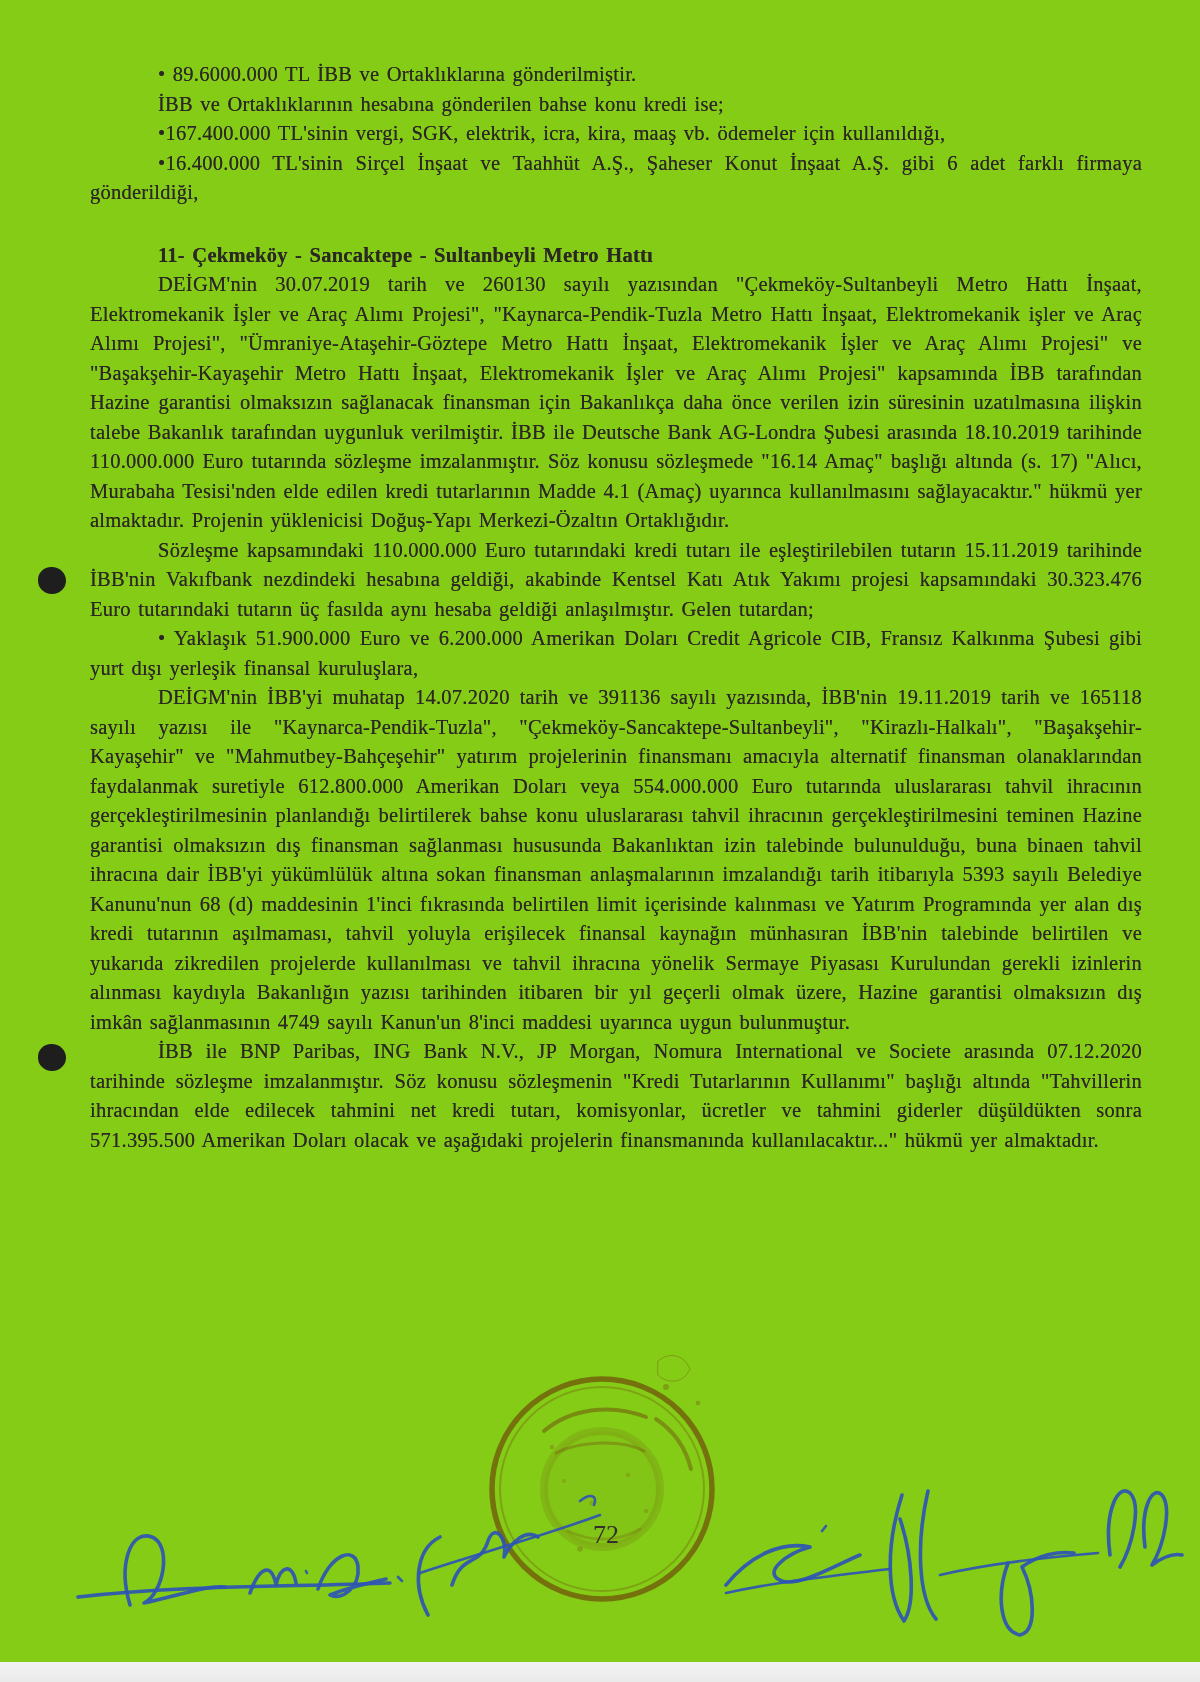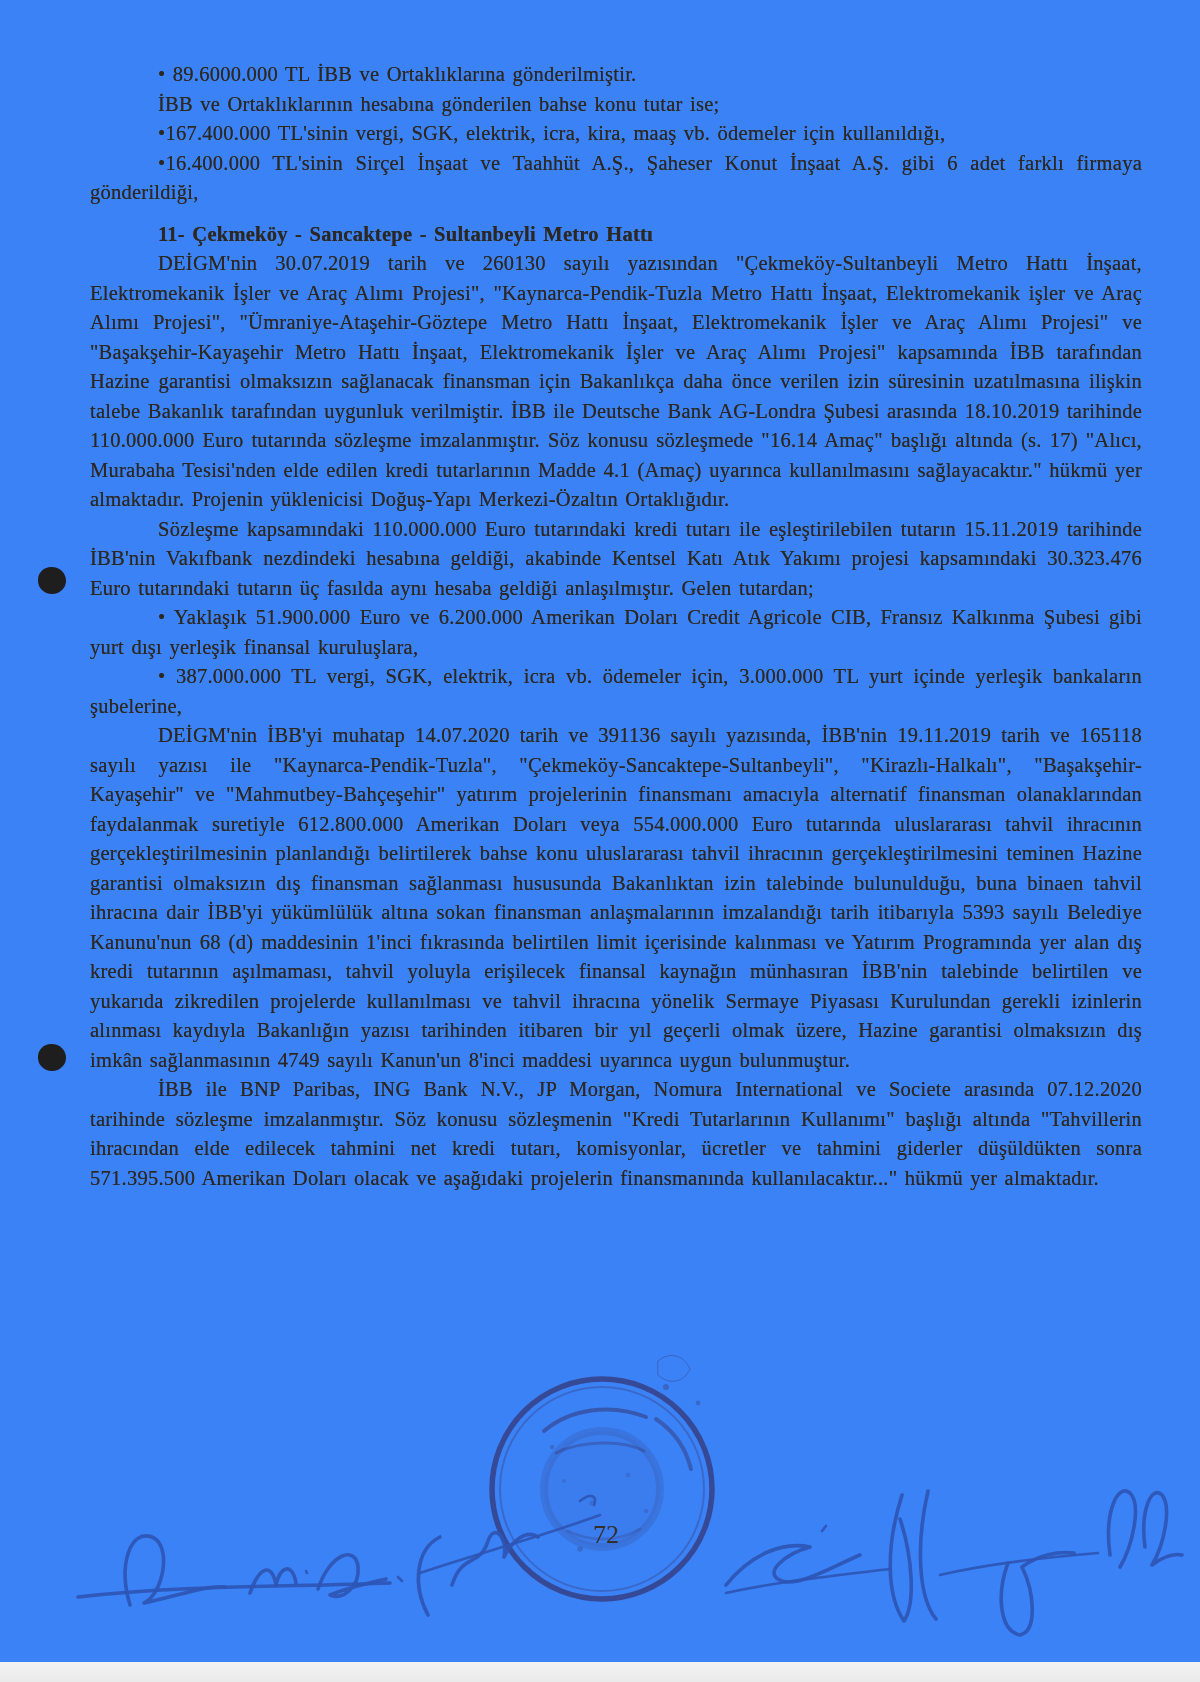--- a/index.html
+++ b/index.html
@@ -6,36 +6,36 @@
     --ink:#2b2723;
     --signature-blue:#2e55b4;
     --stamp-red:#d0495f;
     --punch-hole:#1e1e1e;
     --scan-band:#f3f3f3;
   }
   html,body{margin:0;padding:0;background:#ffffff;}
   .page{
     position:relative;
     width:1200px;height:1682px;
-    background:#3b82f6;
+    background:#84cc16;
     overflow:hidden;
     font-family:"Liberation Serif","DejaVu Serif",serif;
   }
   .content{
     position:absolute;left:90px;top:60px;width:1052px;
     color:var(--ink);
     font-size:20.5px;line-height:29.5px;
     text-align:justify;
     letter-spacing:0.25px;word-spacing:2px;
     text-shadow:0 0 0.6px rgba(52,46,40,0.8);
     z-index:1;
   }
   .content p{margin:0;text-indent:68px;}
   .content p.heading{font-weight:bold;}
-  .content p.gap{margin-top:12px;}
+  .content p.gap{margin-top:33px;}
   .punch-hole{
     position:absolute;left:38px;width:28px;height:27px;
     background:var(--punch-hole);border-radius:48% 52% 50% 50%;
     z-index:2;
   }
   .hole-1{top:567px;}
   .hole-2{top:1044px;}
   .stamp-svg{
     position:absolute;left:460px;top:1325px;width:290px;height:290px;
     z-index:3;mix-blend-mode:multiply;pointer-events:none;
@@ -66,29 +66,28 @@
     z-index:6;
   }
 </style>
 </head>
 <body>
 
 <div class="page">
 
   <div class="content">
     <p>• 89.6000.000 TL İBB ve Ortaklıklarına gönderilmiştir.</p>
-    <p>İBB ve Ortaklıklarının hesabına gönderilen bahse konu tutar ise;</p>
+    <p>İBB ve Ortaklıklarının hesabına gönderilen bahse konu kredi ise;</p>
     <p>•167.400.000 TL'sinin vergi, SGK, elektrik, icra, kira, maaş vb. ödemeler için kullanıldığı,</p>
     <p>•16.400.000 TL'sinin Sirçel İnşaat ve Taahhüt A.Ş., Şaheser Konut İnşaat A.Ş. gibi 6 adet farklı firmaya gönderildiği,</p>
 
     <p class="heading gap">11- Çekmeköy - Sancaktepe - Sultanbeyli Metro Hattı</p>
     <p>DEİGM'nin 30.07.2019 tarih ve 260130 sayılı yazısından "Çekmeköy-Sultanbeyli Metro Hattı İnşaat, Elektromekanik İşler ve Araç Alımı Projesi", "Kaynarca-Pendik-Tuzla Metro Hattı İnşaat, Elektromekanik işler ve Araç Alımı Projesi", "Ümraniye-Ataşehir-Göztepe Metro Hattı İnşaat, Elektromekanik İşler ve Araç Alımı Projesi" ve "Başakşehir-Kayaşehir Metro Hattı İnşaat, Elektromekanik İşler ve Araç Alımı Projesi" kapsamında İBB tarafından Hazine garantisi olmaksızın sağlanacak finansman için Bakanlıkça daha önce verilen izin süresinin uzatılmasına ilişkin talebe Bakanlık tarafından uygunluk verilmiştir. İBB ile Deutsche Bank AG-Londra Şubesi arasında 18.10.2019 tarihinde 110.000.000 Euro tutarında sözleşme imzalanmıştır. Söz konusu sözleşmede "16.14 Amaç" başlığı altında (s. 17) "Alıcı, Murabaha Tesisi'nden elde edilen kredi tutarlarının Madde 4.1 (Amaç) uyarınca kullanılmasını sağlayacaktır." hükmü yer almaktadır. Projenin yüklenicisi Doğuş-Yapı Merkezi-Özaltın Ortaklığıdır.</p>
     <p>Sözleşme kapsamındaki 110.000.000 Euro tutarındaki kredi tutarı ile eşleştirilebilen tutarın 15.11.2019 tarihinde İBB'nin Vakıfbank nezdindeki hesabına geldiği, akabinde Kentsel Katı Atık Yakımı projesi kapsamındaki 30.323.476 Euro tutarındaki tutarın üç fasılda aynı hesaba geldiği anlaşılmıştır. Gelen tutardan;</p>
     <p>• Yaklaşık 51.900.000 Euro ve 6.200.000 Amerikan Doları Credit Agricole CIB, Fransız Kalkınma Şubesi gibi yurt dışı yerleşik finansal kuruluşlara,</p>
-    <p>• 387.000.000 TL vergi, SGK, elektrik, icra vb. ödemeler için, 3.000.000 TL yurt içinde yerleşik bankaların şubelerine,</p>
 
     <p>DEİGM'nin İBB'yi muhatap 14.07.2020 tarih ve 391136 sayılı yazısında, İBB'nin 19.11.2019 tarih ve 165118 sayılı yazısı ile "Kaynarca-Pendik-Tuzla", "Çekmeköy-Sancaktepe-Sultanbeyli", "Kirazlı-Halkalı", "Başakşehir-Kayaşehir" ve "Mahmutbey-Bahçeşehir" yatırım projelerinin finansmanı amacıyla alternatif finansman olanaklarından faydalanmak suretiyle 612.800.000 Amerikan Doları veya 554.000.000 Euro tutarında uluslararası tahvil ihracının gerçekleştirilmesinin planlandığı belirtilerek bahse konu uluslararası tahvil ihracının gerçekleştirilmesini teminen Hazine garantisi olmaksızın dış finansman sağlanması hususunda Bakanlıktan izin talebinde bulunulduğu, buna binaen tahvil ihracına dair İBB'yi yükümlülük altına sokan finansman anlaşmalarının imzalandığı tarih itibarıyla 5393 sayılı Belediye Kanunu'nun 68 (d) maddesinin 1'inci fıkrasında belirtilen limit içerisinde kalınması ve Yatırım Programında yer alan dış kredi tutarının aşılmaması, tahvil yoluyla erişilecek finansal kaynağın münhasıran İBB'nin talebinde belirtilen ve yukarıda zikredilen projelerde kullanılması ve tahvil ihracına yönelik Sermaye Piyasası Kurulundan gerekli izinlerin alınması kaydıyla Bakanlığın yazısı tarihinden itibaren bir yıl geçerli olmak üzere, Hazine garantisi olmaksızın dış imkân sağlanmasının 4749 sayılı Kanun'un 8'inci maddesi uyarınca uygun bulunmuştur.</p>
     <p>İBB ile BNP Paribas, ING Bank N.V., JP Morgan, Nomura International ve Societe arasında 07.12.2020 tarihinde sözleşme imzalanmıştır. Söz konusu sözleşmenin "Kredi Tutarlarının Kullanımı" başlığı altında "Tahvillerin ihracından elde edilecek tahmini net kredi tutarı, komisyonlar, ücretler ve tahmini giderler düşüldükten sonra 571.395.500 Amerikan Doları olacak ve aşağıdaki projelerin finansmanında kullanılacaktır..." hükmü yer almaktadır.</p>
   </div>
 
   <div class="punch-hole hole-1"></div>
   <div class="punch-hole hole-2"></div>
 
   <svg class="stamp-svg" viewBox="0 0 290 290" aria-hidden="true">
     <circle class="stamp-ring" cx="142" cy="164" r="110"></circle>

